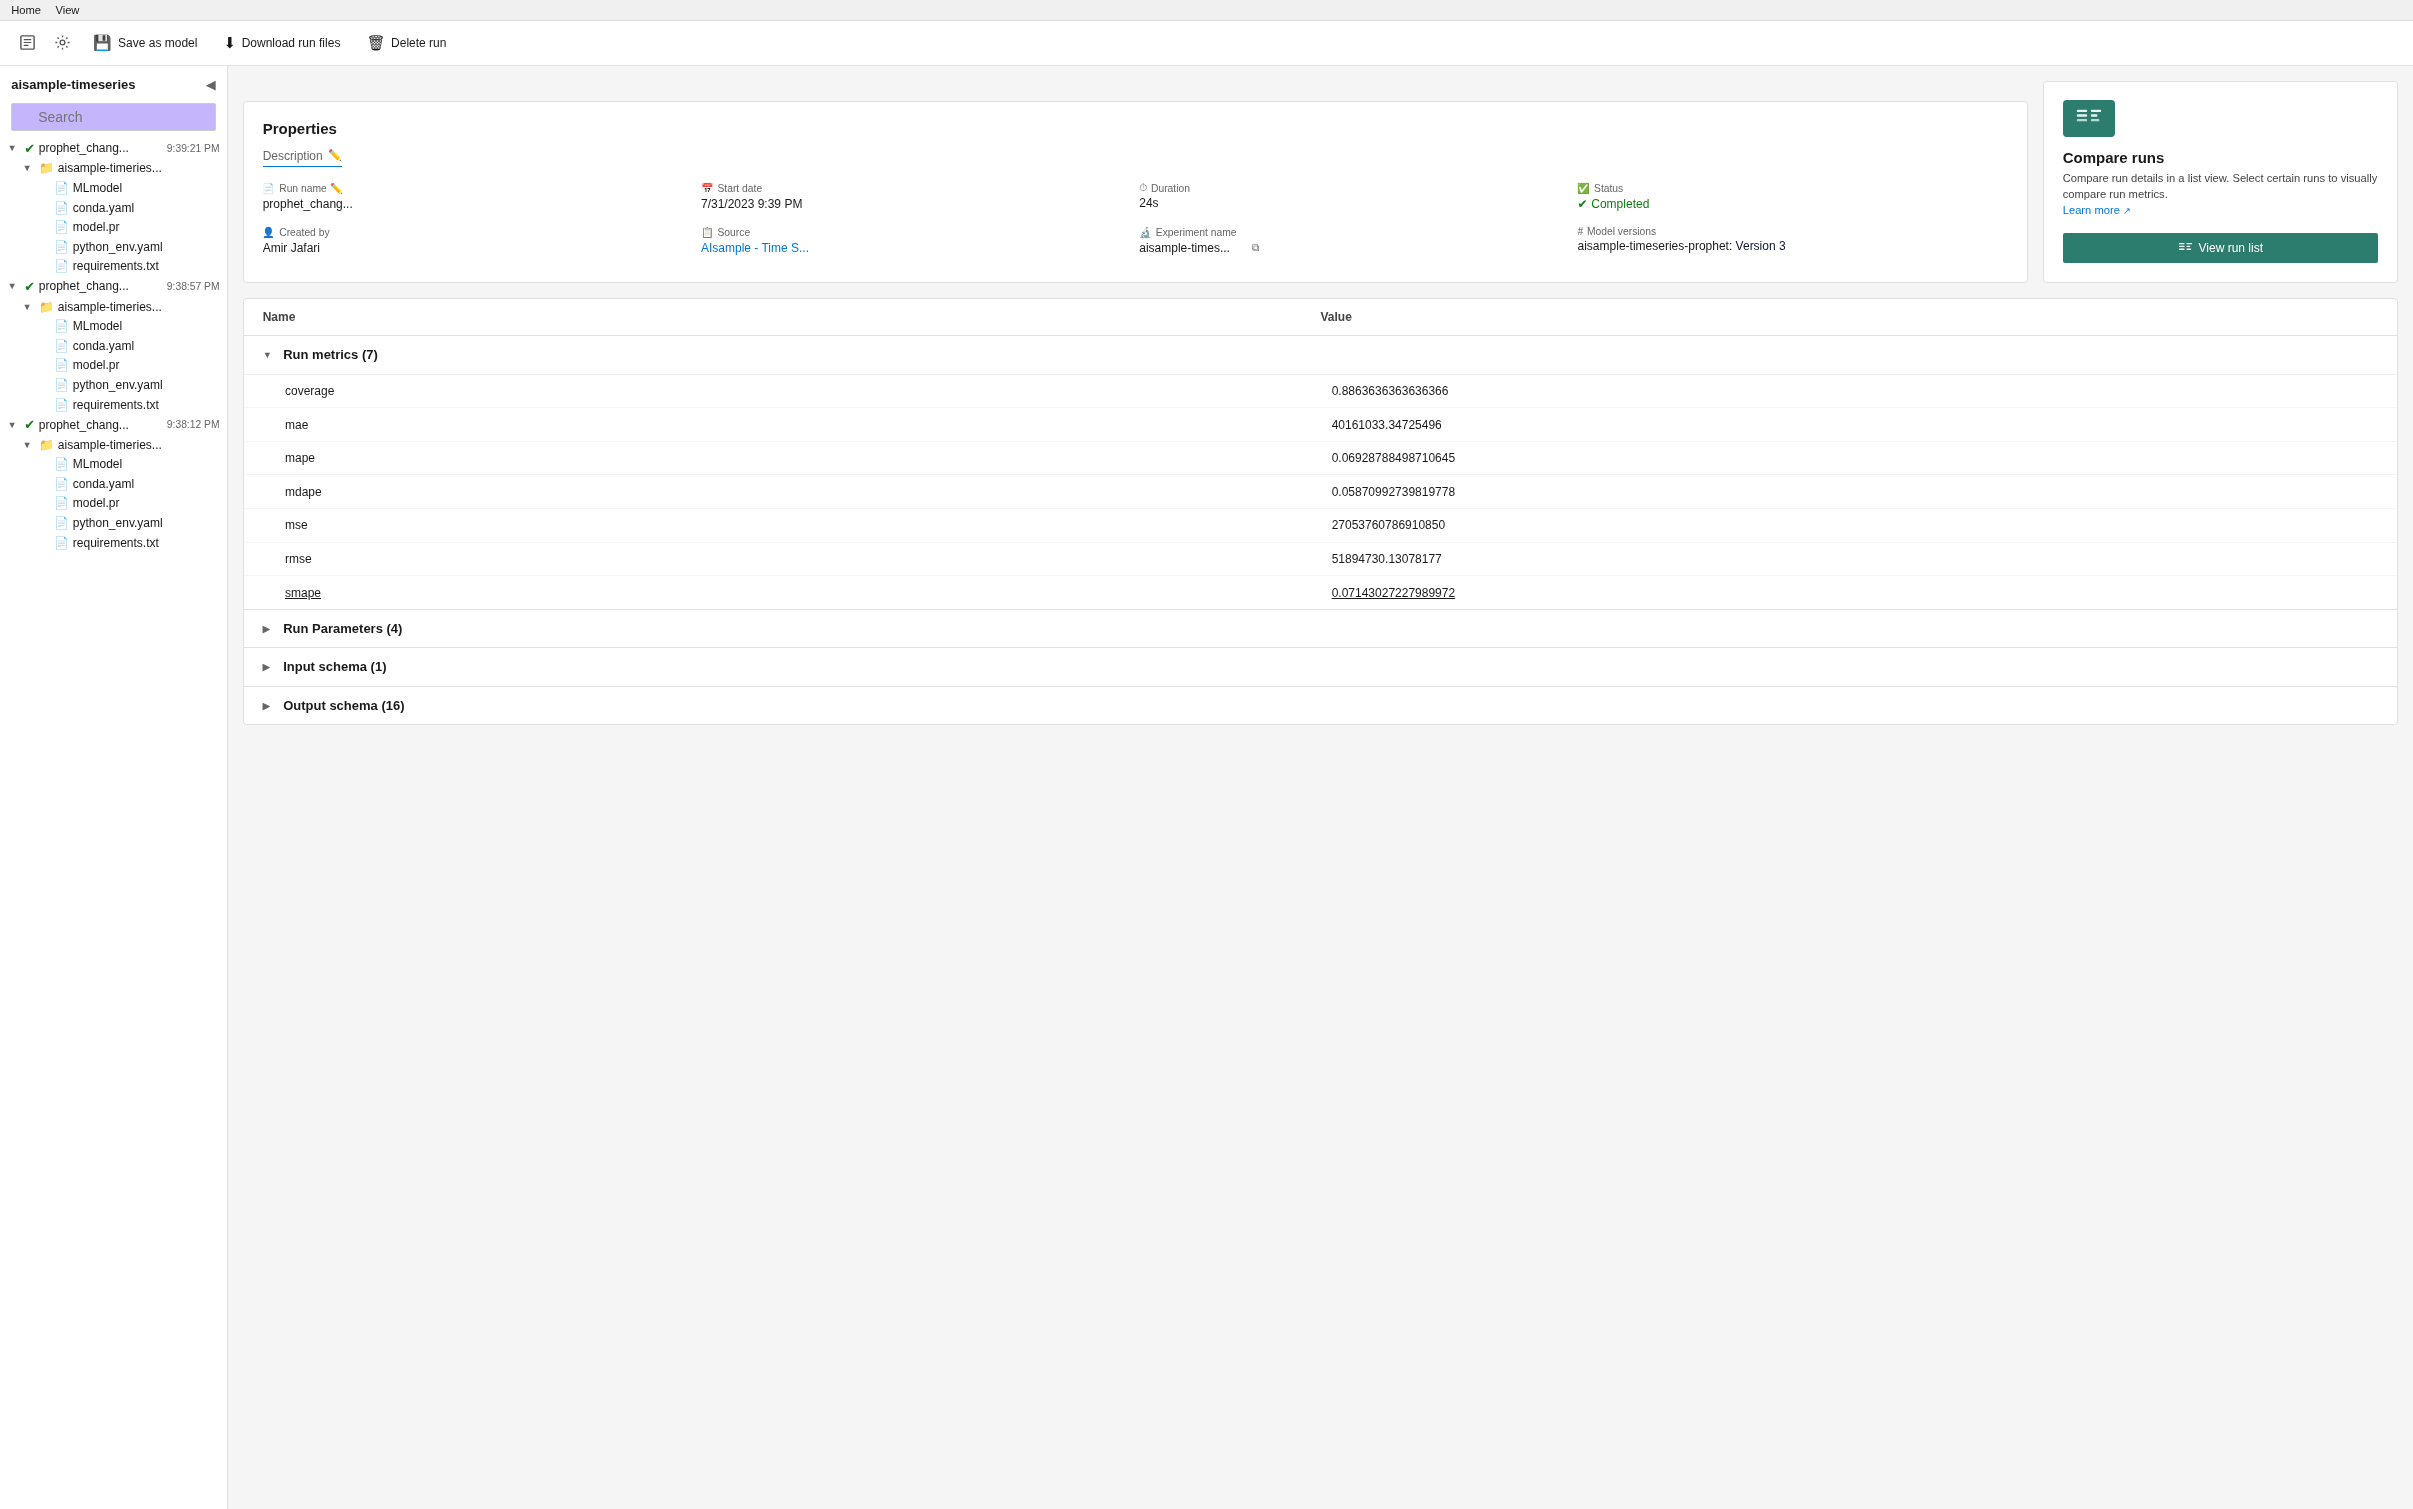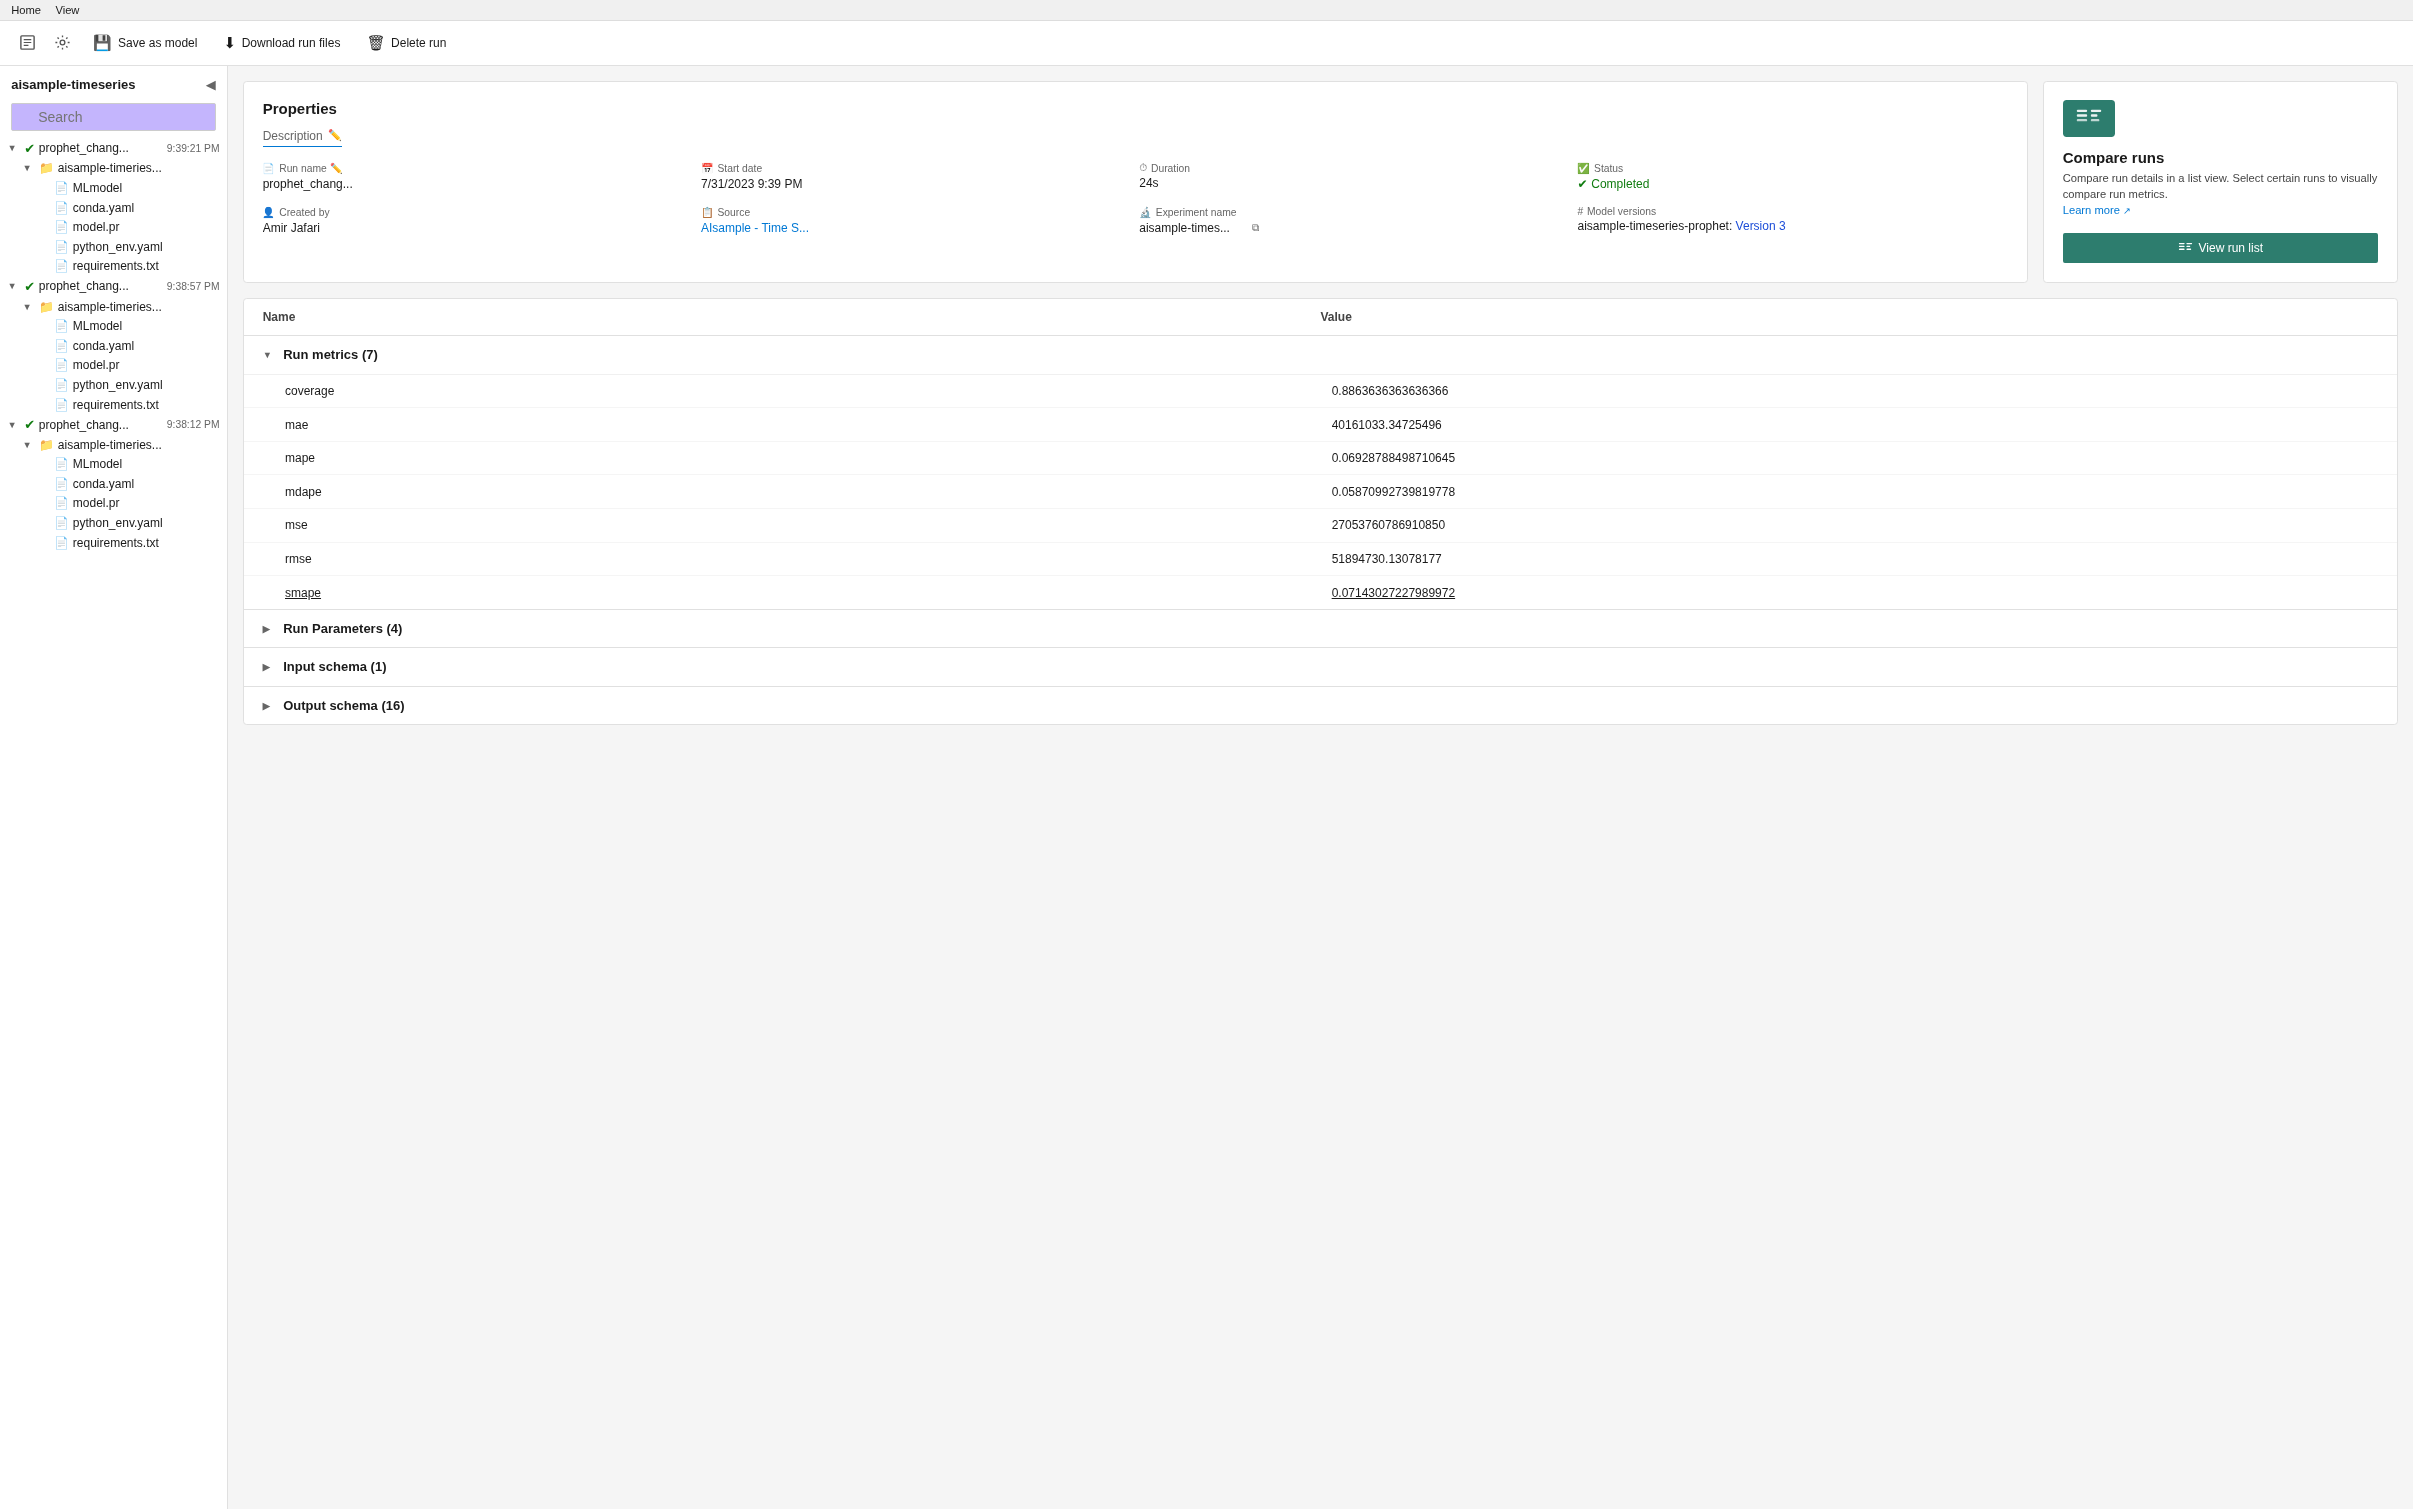--- a/index.html
+++ b/index.html
@@ -37,21 +37,21 @@
     .tree-children { padding-left: 15px; }
     .green-check { color: #107c10; font-size: 13px; }
     .folder-icon { color: #dcb67a; }
     .file-icon { color: #999; }
 
     
     .content { flex: 1; overflow-y: auto; padding: 15px; display: flex; gap: 15px; flex-direction: column; background: #f5f5f5; }
     .content-row { display: flex; gap: 15px; }
 
     
-    .properties-card { background: #fff; border: 0.9px solid #e0e0e0; border-radius: 3.7px; padding: 18.7px; flex: 1; min-width: 0; }
+    .properties-card { background: #fff; border: 0.9px solid #e0e0e0; border-radius: 3.7px; padding: 18.7px; flex: 1; min-width: 0; margin-top: 20px; }
     .card-title { font-size: 15px; font-weight: 600; margin-bottom: 11.2px; }
 
     .props-grid { display: grid; grid-template-columns: repeat(4, 1fr); gap: 15px 7.5px; margin-bottom: 15px; }
     .prop-item {}
     .prop-label { font-size: 10.3px; color: #666; margin-bottom: 1.9px; display: flex; align-items: center; gap: 3.7px; }
     .prop-value { font-size: 12px; color: #1a1a1a; font-weight: 500; white-space: nowrap; overflow: hidden; text-overflow: ellipsis; }
     .prop-value.link { color: #0078d4; cursor: pointer; }
     .prop-value.completed { color: #107c10; display: flex; align-items: center; gap: 3.7px; }
     .props-grid2 { display: grid; grid-template-columns: repeat(4, 1fr); gap: 15px 7.5px; }
 
@@ -322,21 +322,21 @@
               <span style="color:#666;cursor:pointer;font-size:10.3px;">⧉</span>
             </div>
           </div>
           <div class="prop-item">
             <div class="prop-label">
               <span>#</span>
               <span>Model versions</span>
             </div>
             <div class="prop-value">
               <span>aisample-timeseries-prophet:</span>
-              <span class="link" style="color:#1d4ed8;cursor:pointer;">Version 3</span>
+              <span class="link" style="color:#0f172a;cursor:pointer;">Version 3</span>
             </div>
           </div>
         </div>
         
         
       </div>
 
       <div class="compare-card">
         <div class="compare-header">
           <div class="compare-icon">

